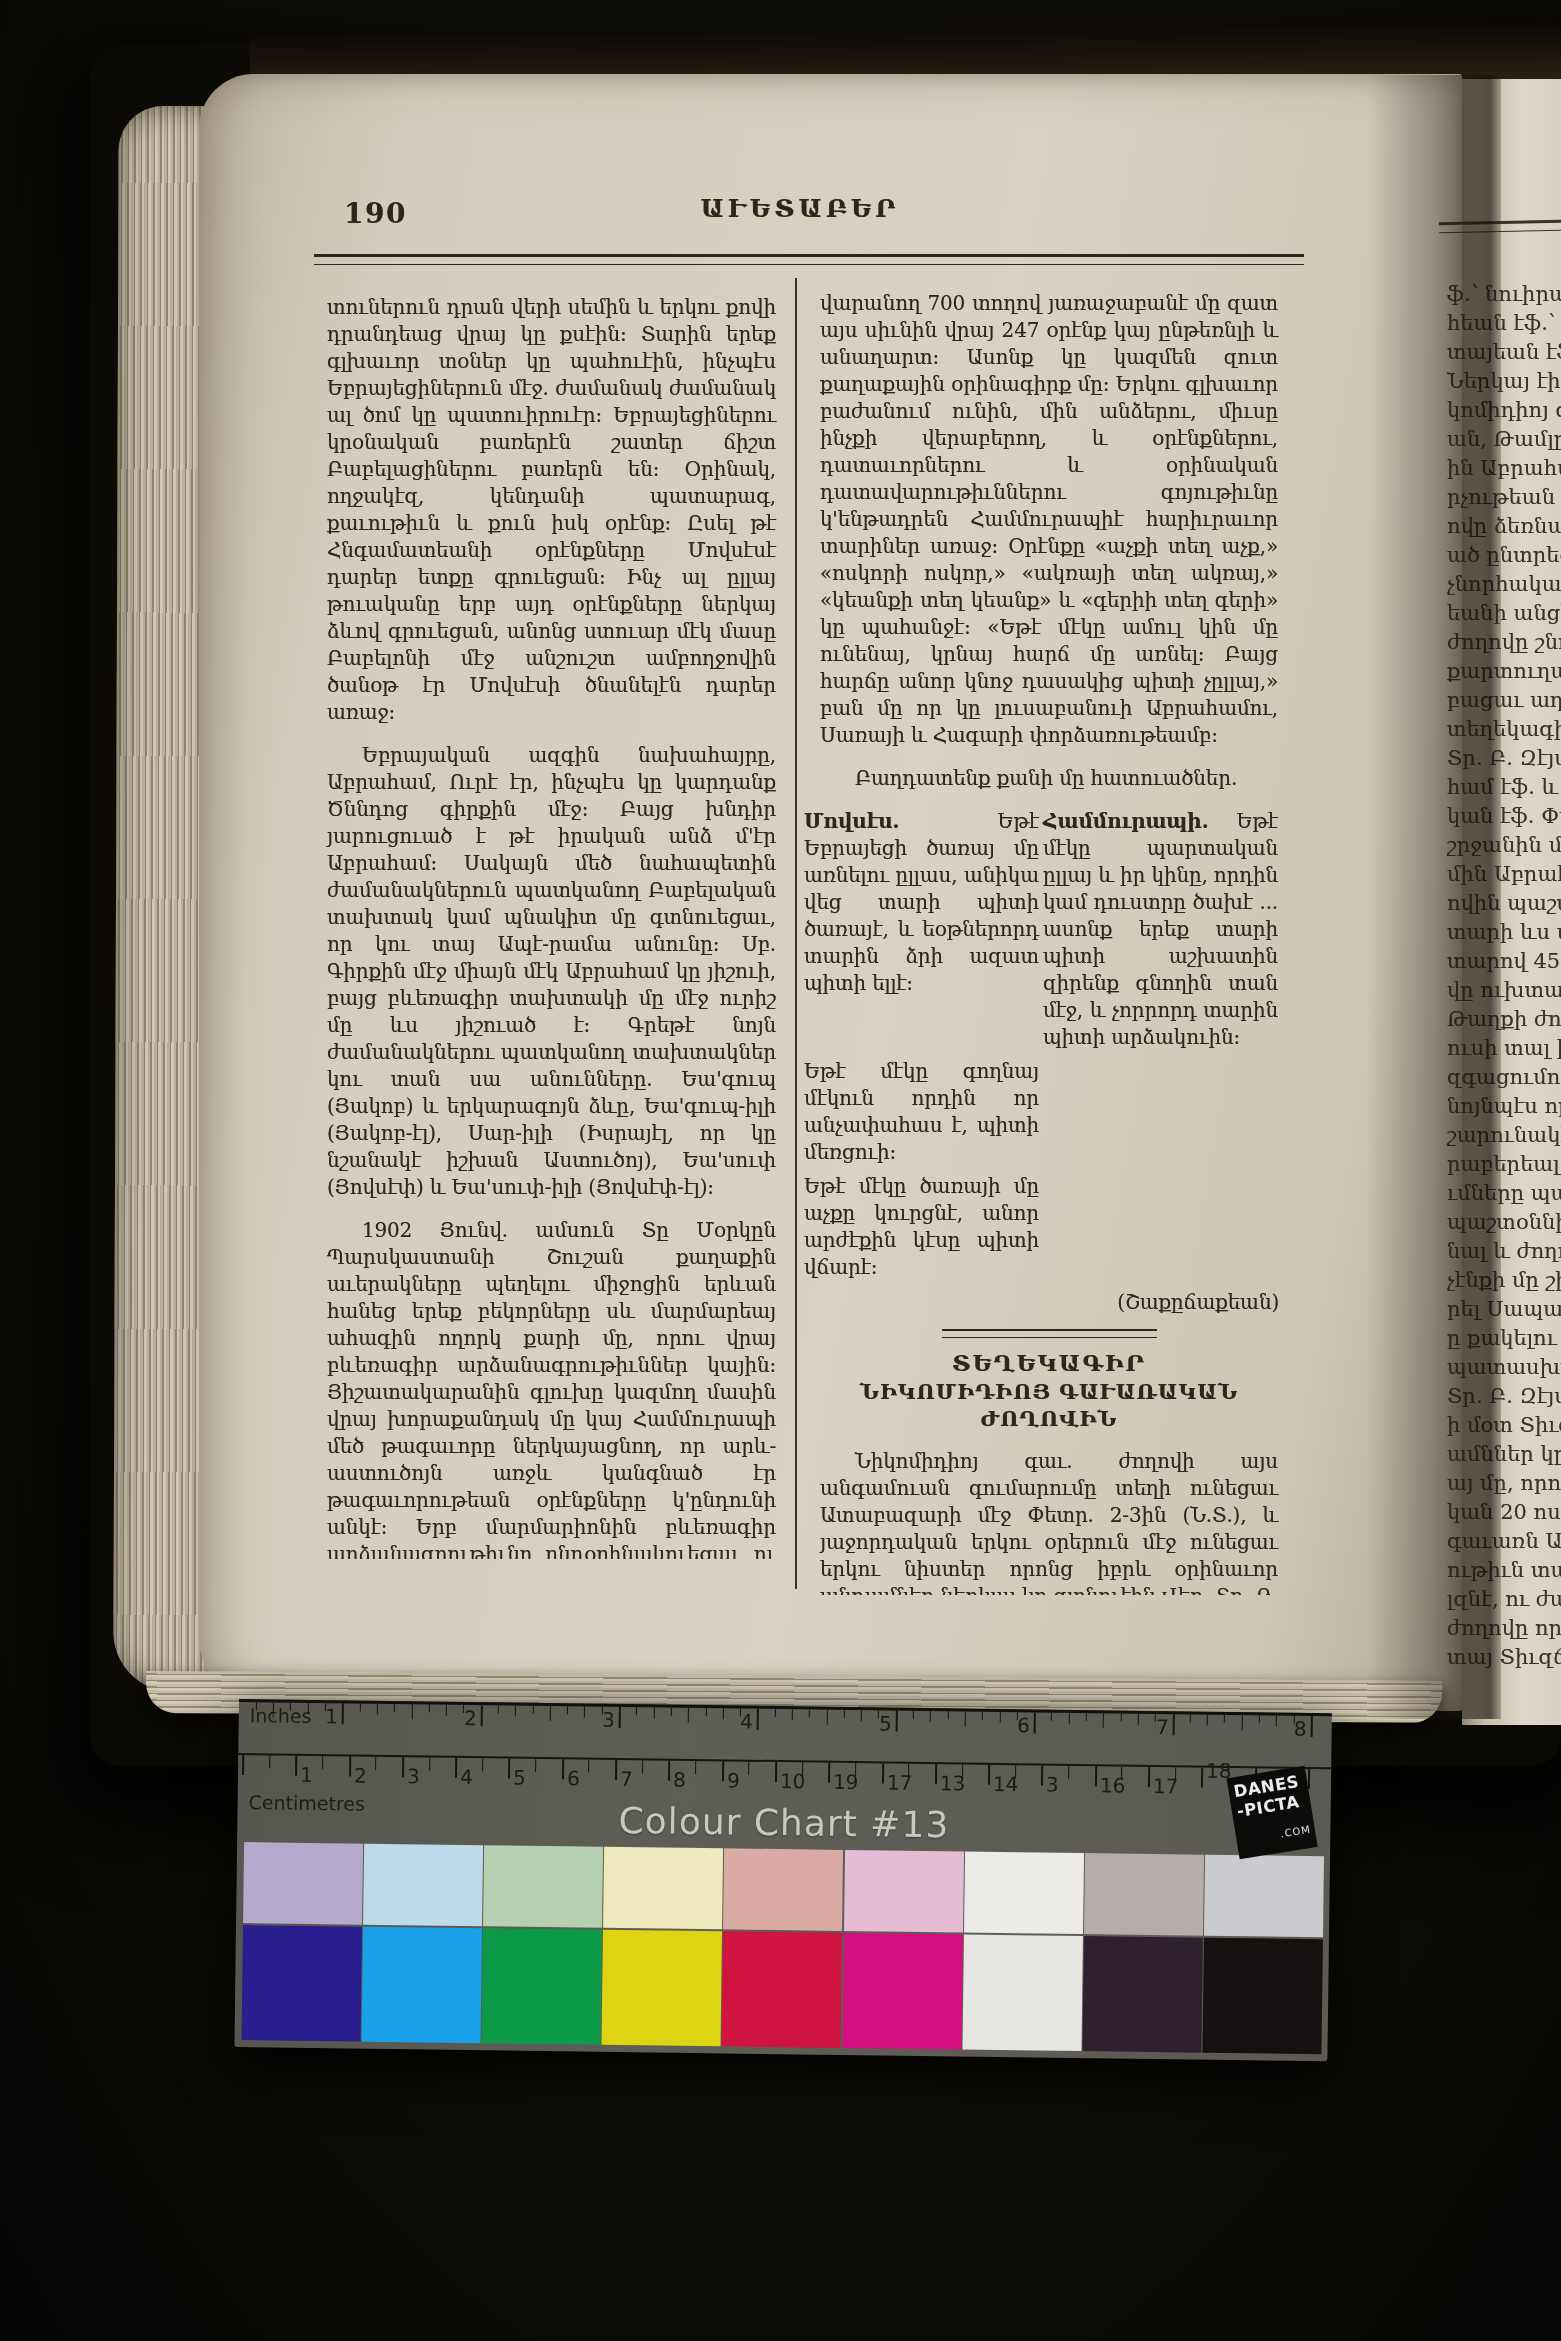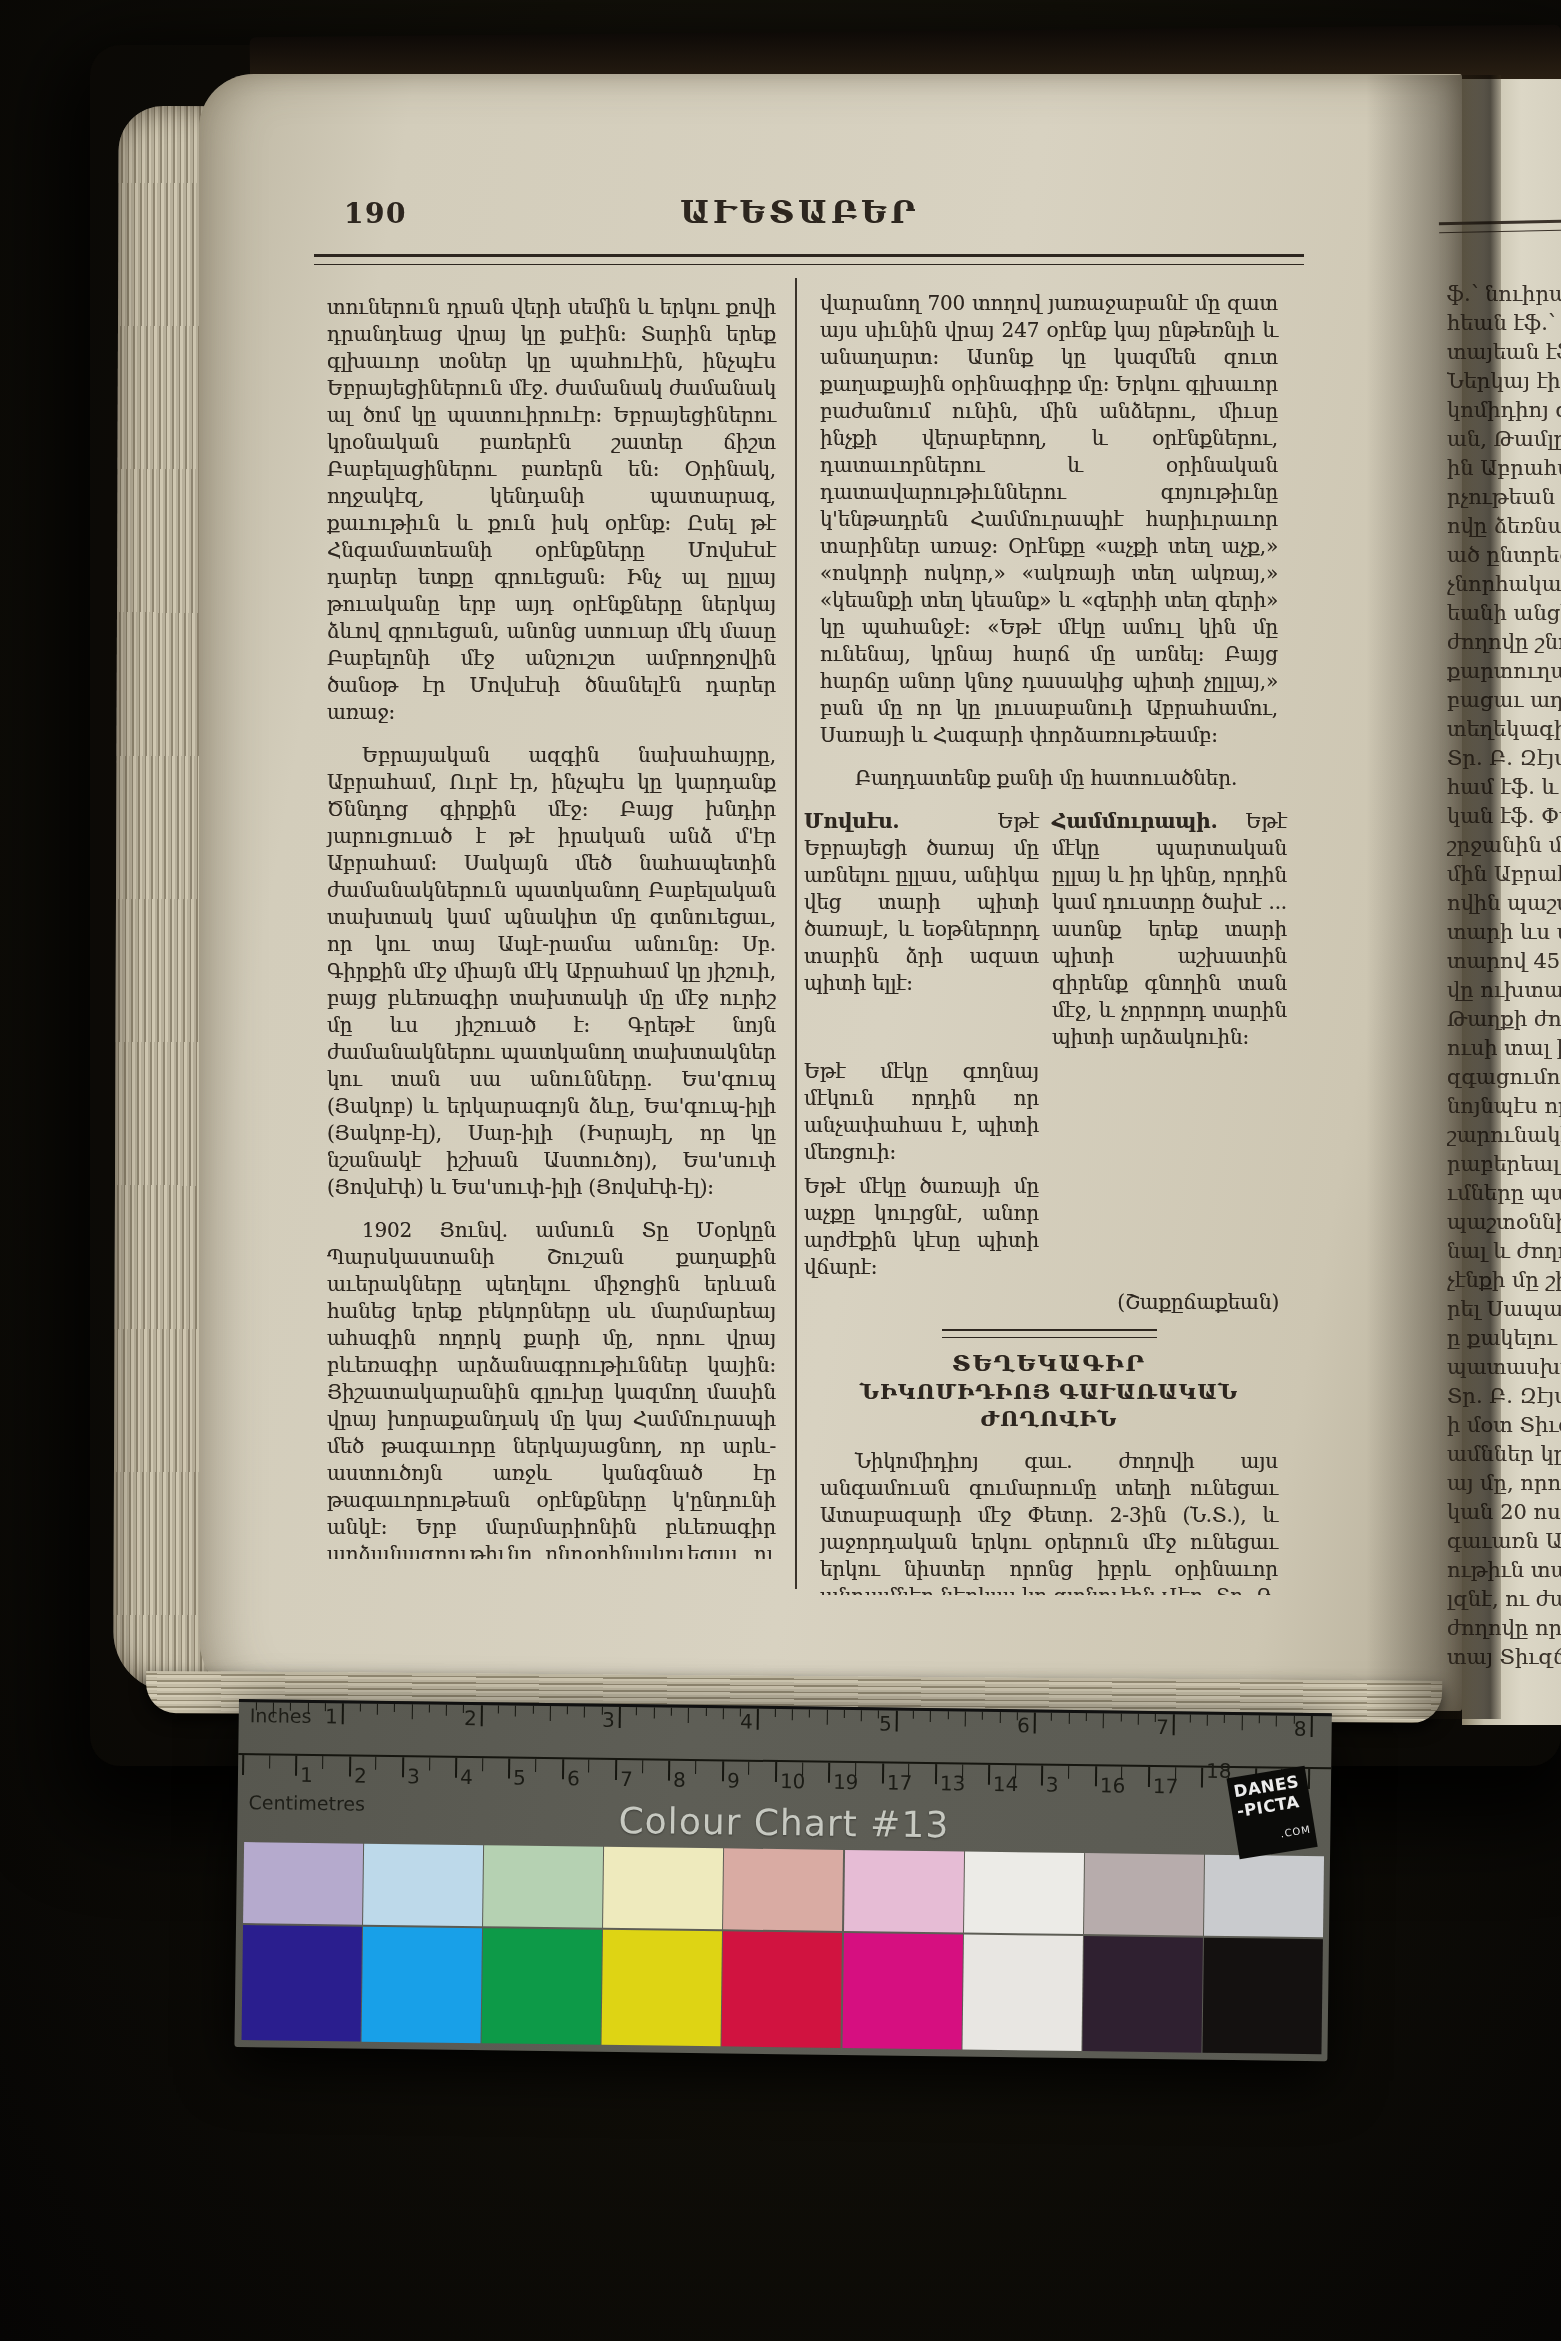--- a/index.html
+++ b/index.html
@@ -23,30 +23,30 @@
              border-radius:55px 3px 3px 75px;
              background:linear-gradient(100deg,#bdb6a2 0%,#d3cdbb 14%,#d8d2c1 55%,#cdc6b2 86%,#b3ab96 100%);
              box-shadow:inset 20px 0 45px rgba(90,78,55,.35), inset -5px 0 20px rgba(70,58,40,.25);}
   .page-right{left:1462px;top:79px;width:99px;height:1646px;
              background:linear-gradient(90deg,#90876f 0%,#c5bfab 22%,#dcd7c6 60%,#d6d1c0 100%);}
   .gutter{left:1366px;top:75px;width:135px;height:1644px;
           background:linear-gradient(90deg,rgba(20,15,8,0) 0%,rgba(25,19,10,.45) 70%,rgba(15,11,6,.65) 92%,rgba(60,50,32,.3) 100%);}
   
   .ink{color:#2d261f;text-shadow:0 0 0.5px rgba(45,35,25,.5);}
   .pageno{left:344px;top:197px;font-size:28px;font-weight:bold;letter-spacing:1.5px;}
-  .masthead{left:540px;top:194px;width:520px;text-align:center;font-size:31px;font-weight:bold;letter-spacing:4px;}
+  .masthead{left:540px;top:194px;width:520px;text-align:center;font-size:25px;font-weight:bold;letter-spacing:4px;}
   .rule2{left:314px;top:254px;width:990px;height:7px;border-top:3px solid #2d261f;border-bottom:1.5px solid #2d261f;}
   .rule2r{left:1439px;top:221px;width:123px;height:6.5px;border-top:3px solid #3a322a;border-bottom:1.5px solid #3a322a;transform:rotate(-1.2deg);}
   .coldiv{left:795px;top:278px;width:1.5px;height:1311px;background:#3a332b;}
   .col{overflow:hidden;text-align:justify;}
   .col1{left:311px;top:278px;width:481px;height:1281px;font-size:20px;line-height:27px;letter-spacing:-0.2px;}
   .col2{left:804px;top:274px;width:490px;height:1321px;font-size:20px;line-height:27px;letter-spacing:-0.2px;}
   .col p{margin:16px;text-indent:35px;}
   .col p.noindent{text-indent:0;}
-  .cmp-row{display:flex;gap:13px;margin:7px 0 5px 0;}
+  .cmp-row{display:flex;gap:4px;margin:7px 0 5px 0;}
   .cmp-cell{width:235px;text-align:justify;}
   .cmp-cell b{font-weight:bold;}
   .sig{text-align:right;padding-right:15px;margin-top:8px;font-size:20px;}
   .sep2{width:215px;height:5.5px;margin:13px auto 11px auto;border-top:2.5px solid #2d261f;border-bottom:1.5px solid #2d261f;}
   .h-rep1{text-align:center;font-size:23px;font-weight:bold;letter-spacing:2px;margin:3px 0 2px 0;}
   .h-rep2{text-align:center;font-size:21px;font-weight:bold;letter-spacing:1px;margin:1px 0 7px 0;}
   .rp-lines{left:1447px;top:280px;width:116px;height:1416px;overflow:hidden;color:#3a322a;}
   .rp-lines div{white-space:nowrap;font-size:21px;line-height:29px;text-shadow:0 0 0.5px rgba(45,35,25,.45);}
   
   .card{left:239px;top:1699px;width:1093px;height:348px;background:linear-gradient(95deg,#57574f 0%,#5e5e56 40%,#5b5b53 100%);

